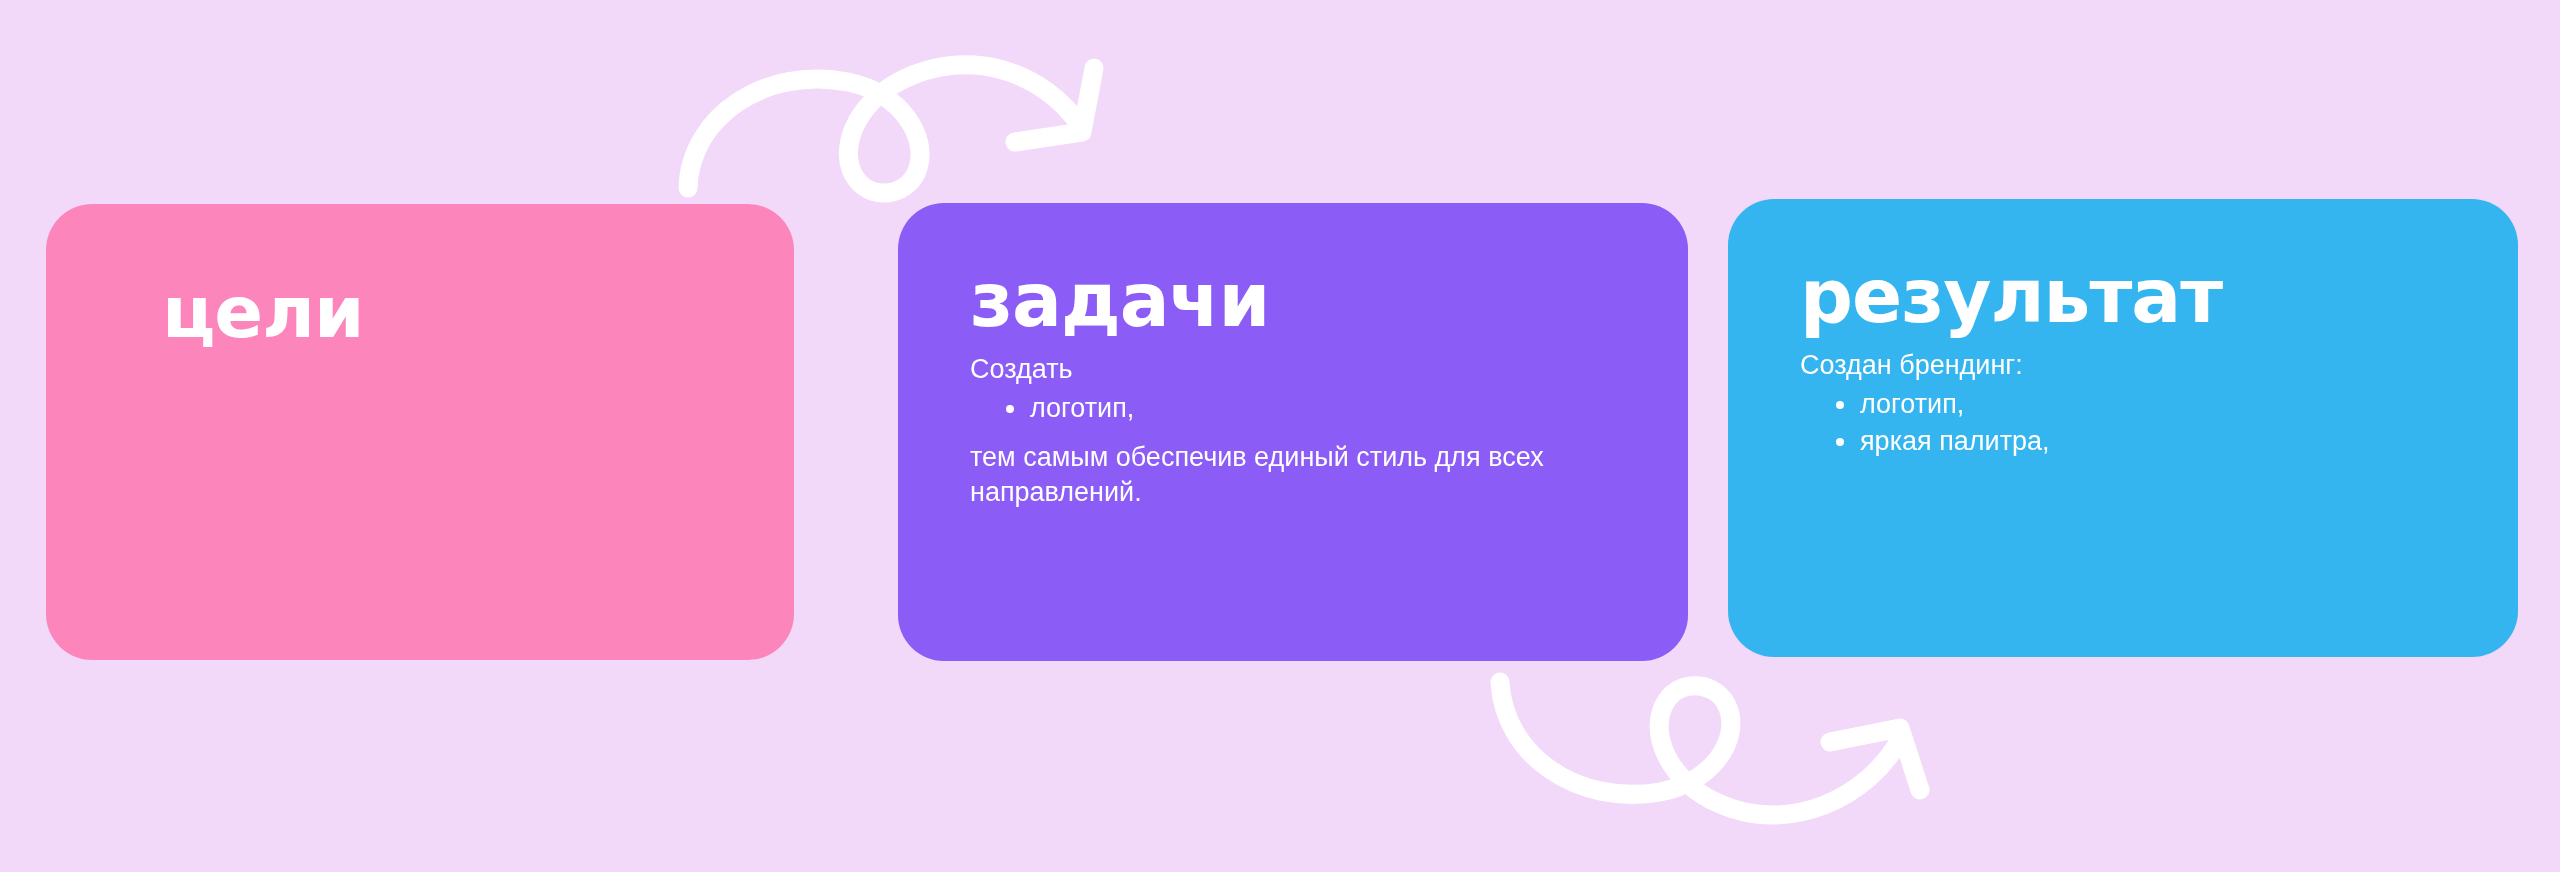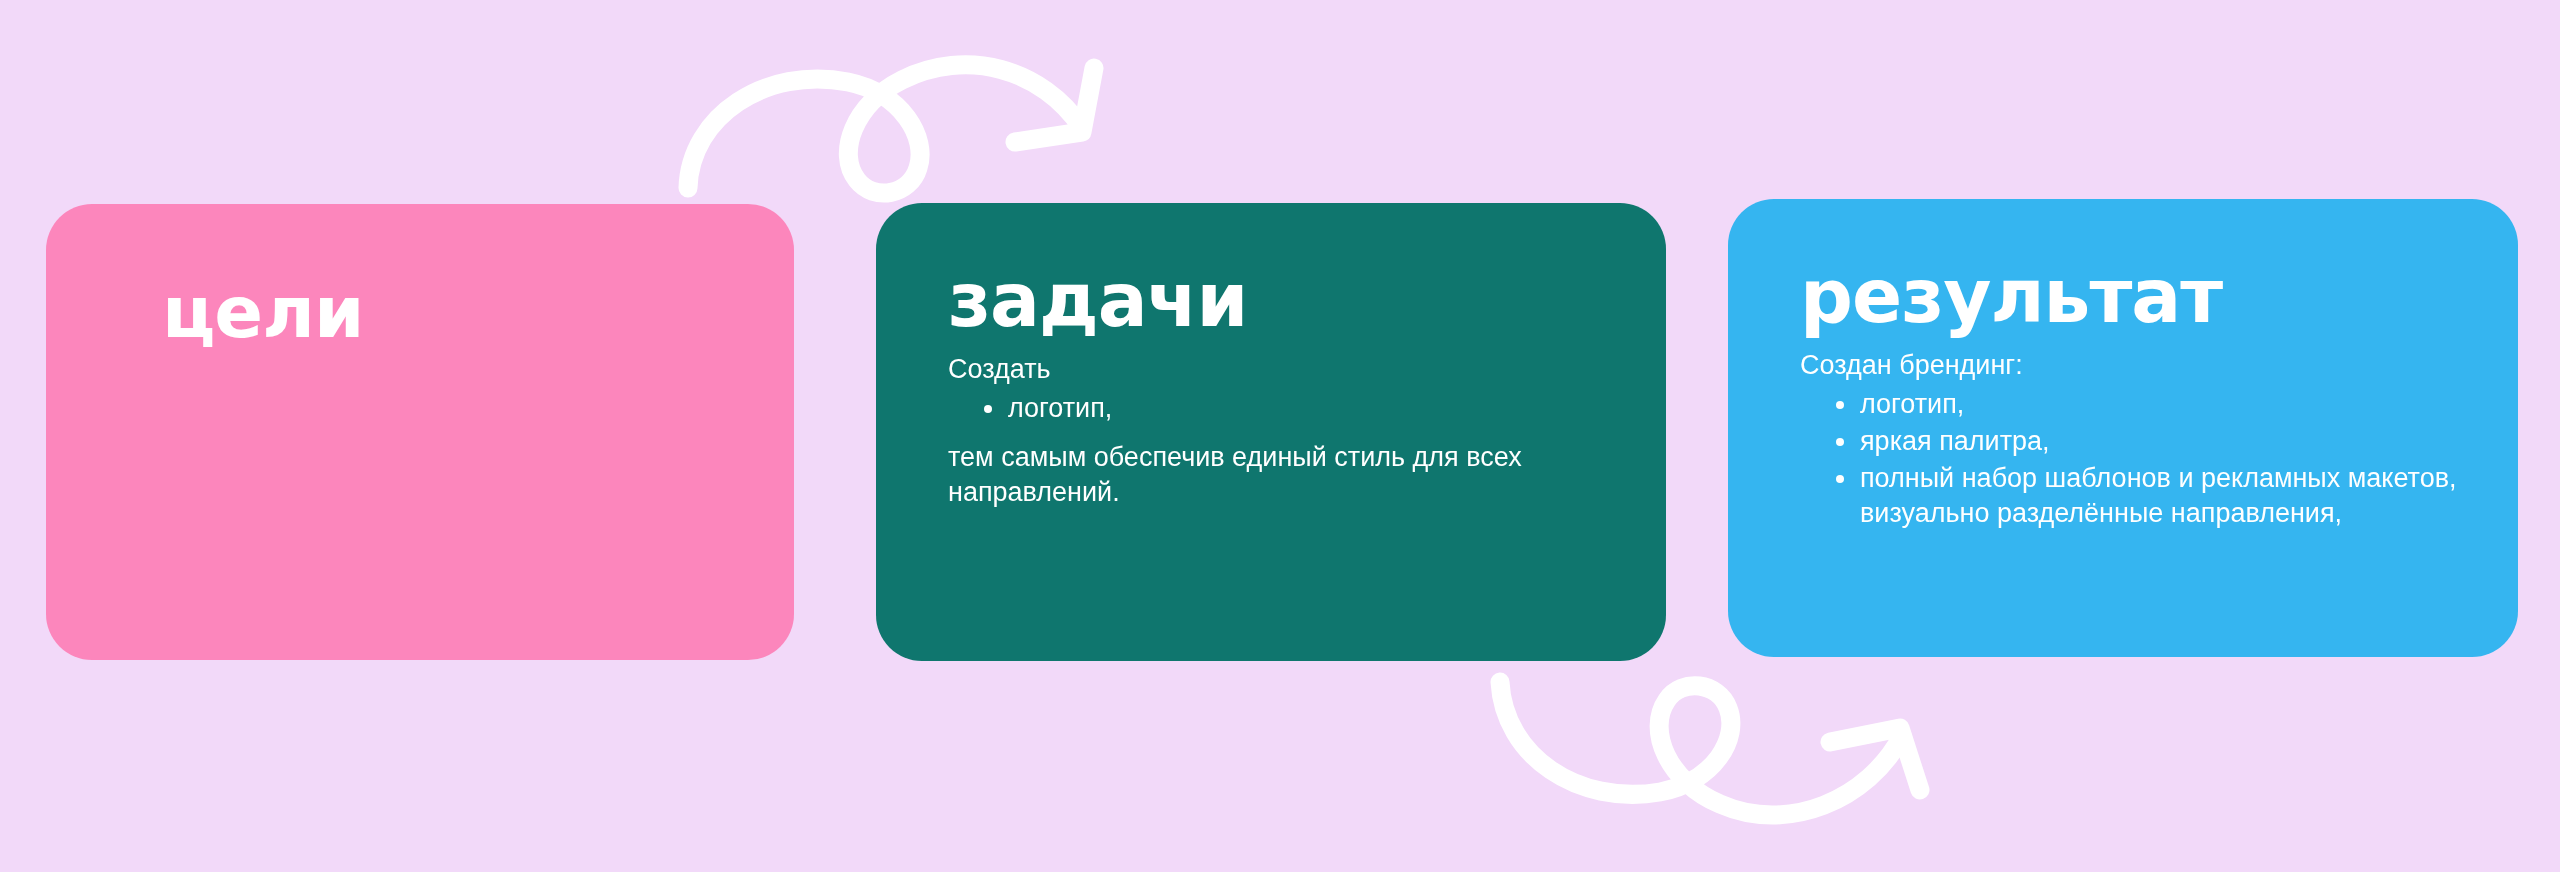--- a/index.html
+++ b/index.html
@@ -59,25 +59,25 @@
   .card-goals {
     left: 46px;
     top: 204px;
     width: 748px;
     height: 456px;
     background: #fc86bc;
     padding: 74px 64px 40px 76px;
   }
 
   .card-tasks {
-    left: 876px;
+    left: 898px;
     top: 203px;
     width: 790px;
     height: 458px;
-    background: #0f766e;
+    background: #8b5cf6;
     padding: 62px 50px 40px 72px;
   }
 
   .card-result {
     left: 1728px;
     top: 199px;
     width: 790px;
     height: 458px;
     background: #35b5f0;
     padding: 62px 46px 40px 72px;
@@ -179,18 +179,17 @@
       </ul>
       <p class="outro">тем самым обеспечив единый стиль для всех направлений.</p>
     </section>
 
     <section class="card card-result">
       <h2 class="card-title">результат</h2>
       <p class="lead">Создан брендинг:</p>
       <ul class="bullets">
         <li>логотип,</li>
         <li>яркая палитра,</li>
-        <li>полный набор шаблонов и рекламных макетов, визуально разделённые направления,</li>
       </ul>
     </section>
 
   </div>
 </div>
 
 </body></html>

